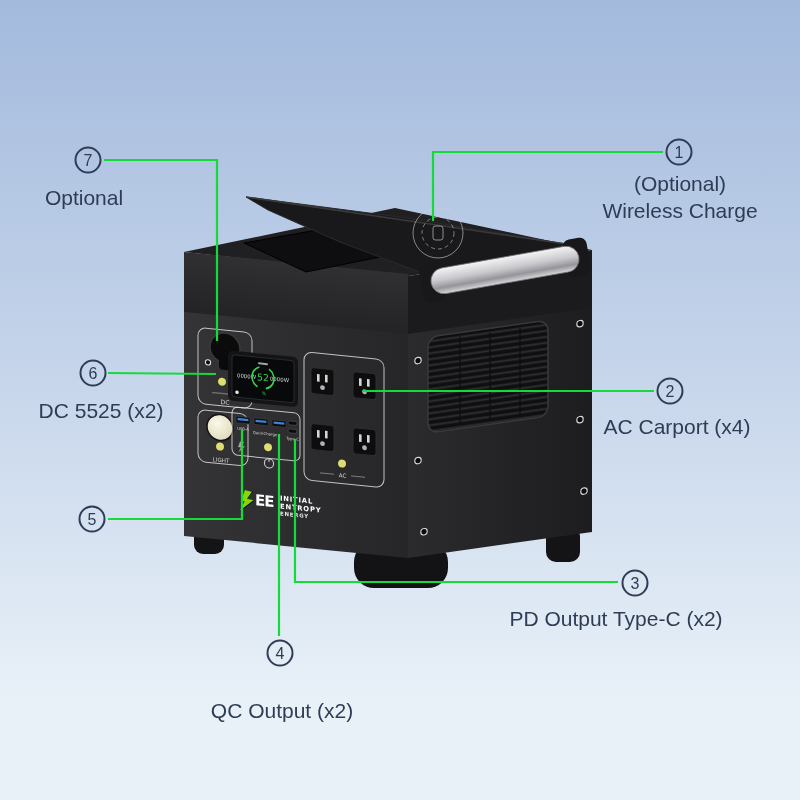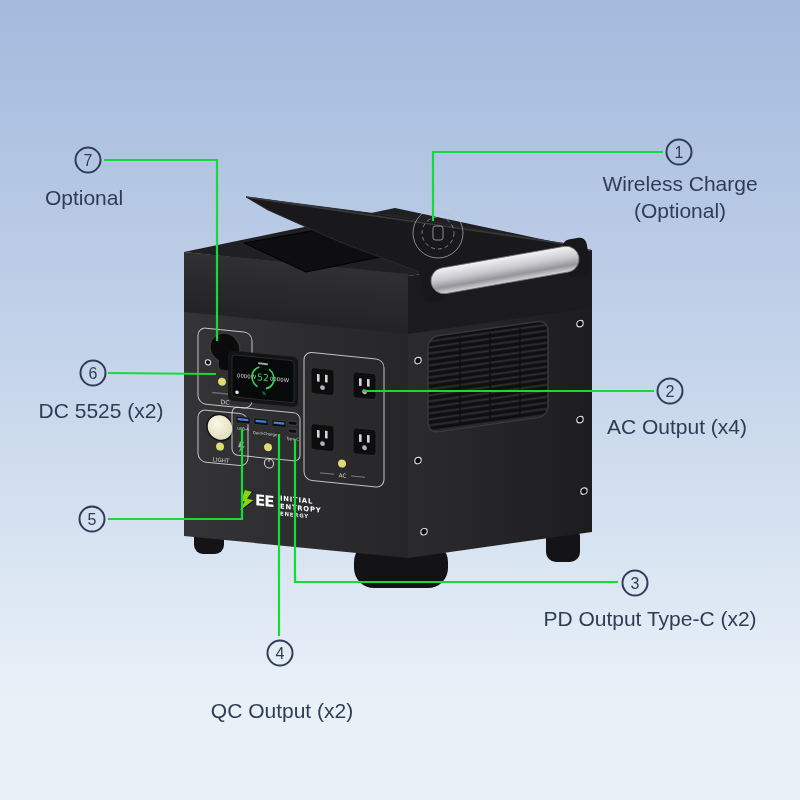--- a/index.html
+++ b/index.html
@@ -216,29 +216,29 @@
     <polyline class="callout-line" points="108,373 216,374"></polyline>
     <polyline class="callout-line" points="654,391 363,391"></polyline>
     <polyline class="callout-line" points="108,519 242,519 242,429"></polyline>
     <polyline class="callout-line" points="279,636 279,434"></polyline>
     <polyline class="callout-line" points="618,582 295,582 295,439"></polyline>
   </g>
 </svg>
 
 <div class="callout-num" style="left:679px;top:152px">1</div>
 <div class="callout-label" style="left:680px;top:197px">
+  <span>(Optional)</span>
   <span>Wireless Charge</span>
-  <span>(Optional)</span>
 </div>
 
 <div class="callout-num" style="left:670px;top:391px">2</div>
-<div class="callout-label" style="left:677px;top:426px">AC Output (x4)</div>
+<div class="callout-label" style="left:677px;top:426px">AC Carport (x4)</div>
 
 <div class="callout-num" style="left:635px;top:583px">3</div>
-<div class="callout-label" style="left:650px;top:618px">PD Output Type-C (x2)</div>
+<div class="callout-label" style="left:616px;top:618px">PD Output Type-C (x2)</div>
 
 <div class="callout-num" style="left:280px;top:653px">4</div>
 <div class="callout-label" style="left:282px;top:710px">QC Output (x2)</div>
 
 <div class="callout-num" style="left:92px;top:519px">5</div>
 
 <div class="callout-num" style="left:93px;top:373px">6</div>
 <div class="callout-label" style="left:101px;top:410px">DC 5525 (x2)</div>
 
 <div class="callout-num" style="left:88px;top:160px">7</div>

